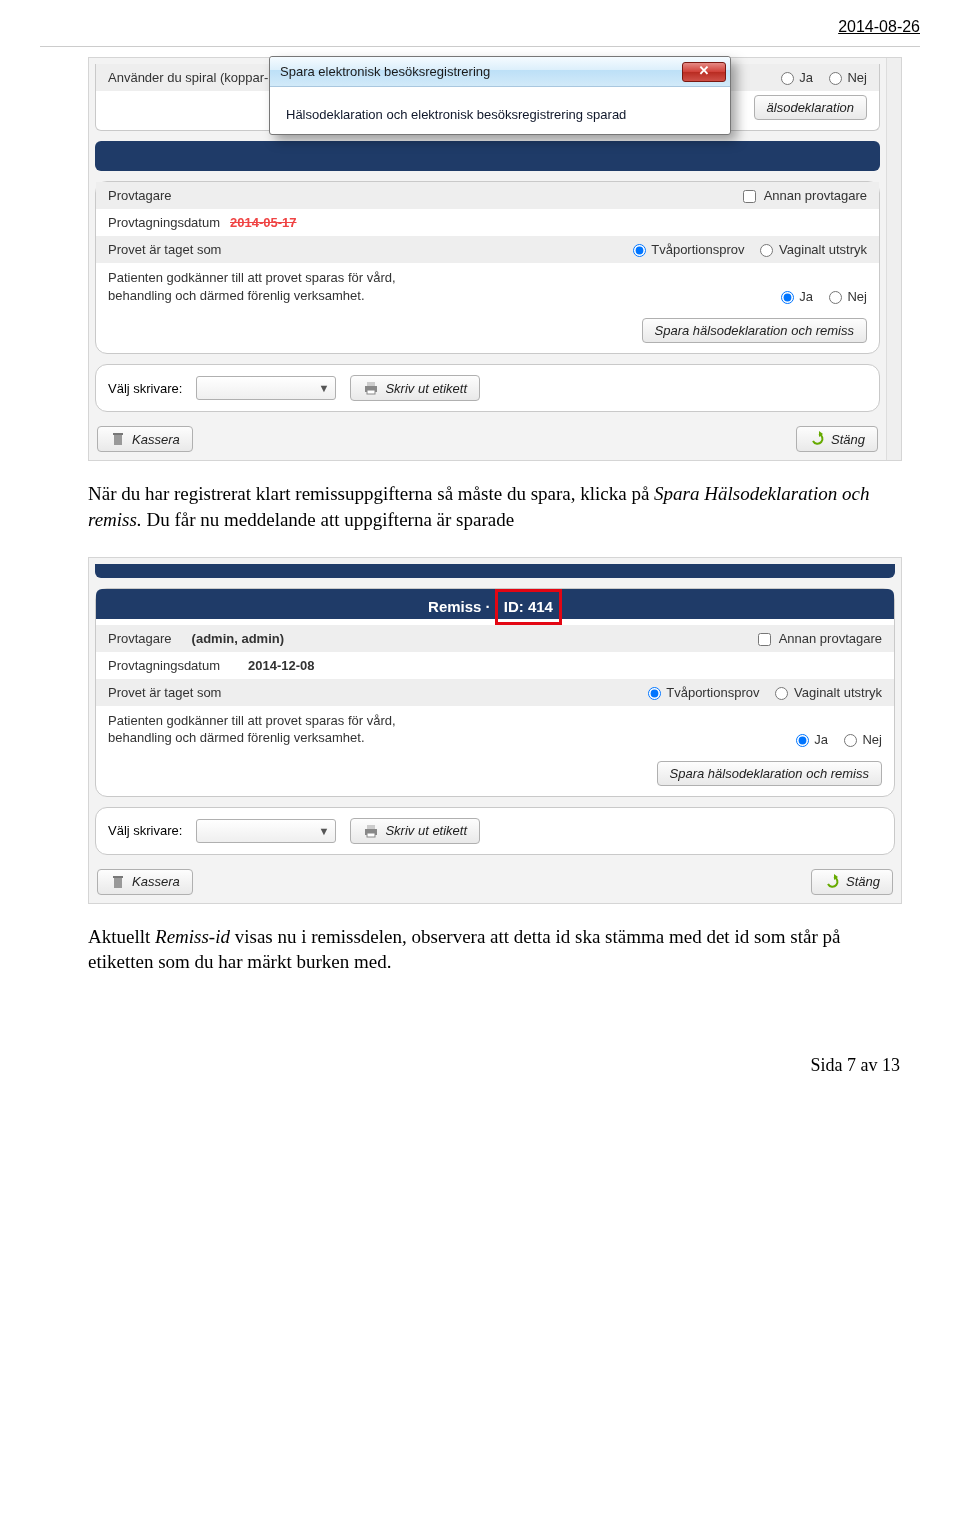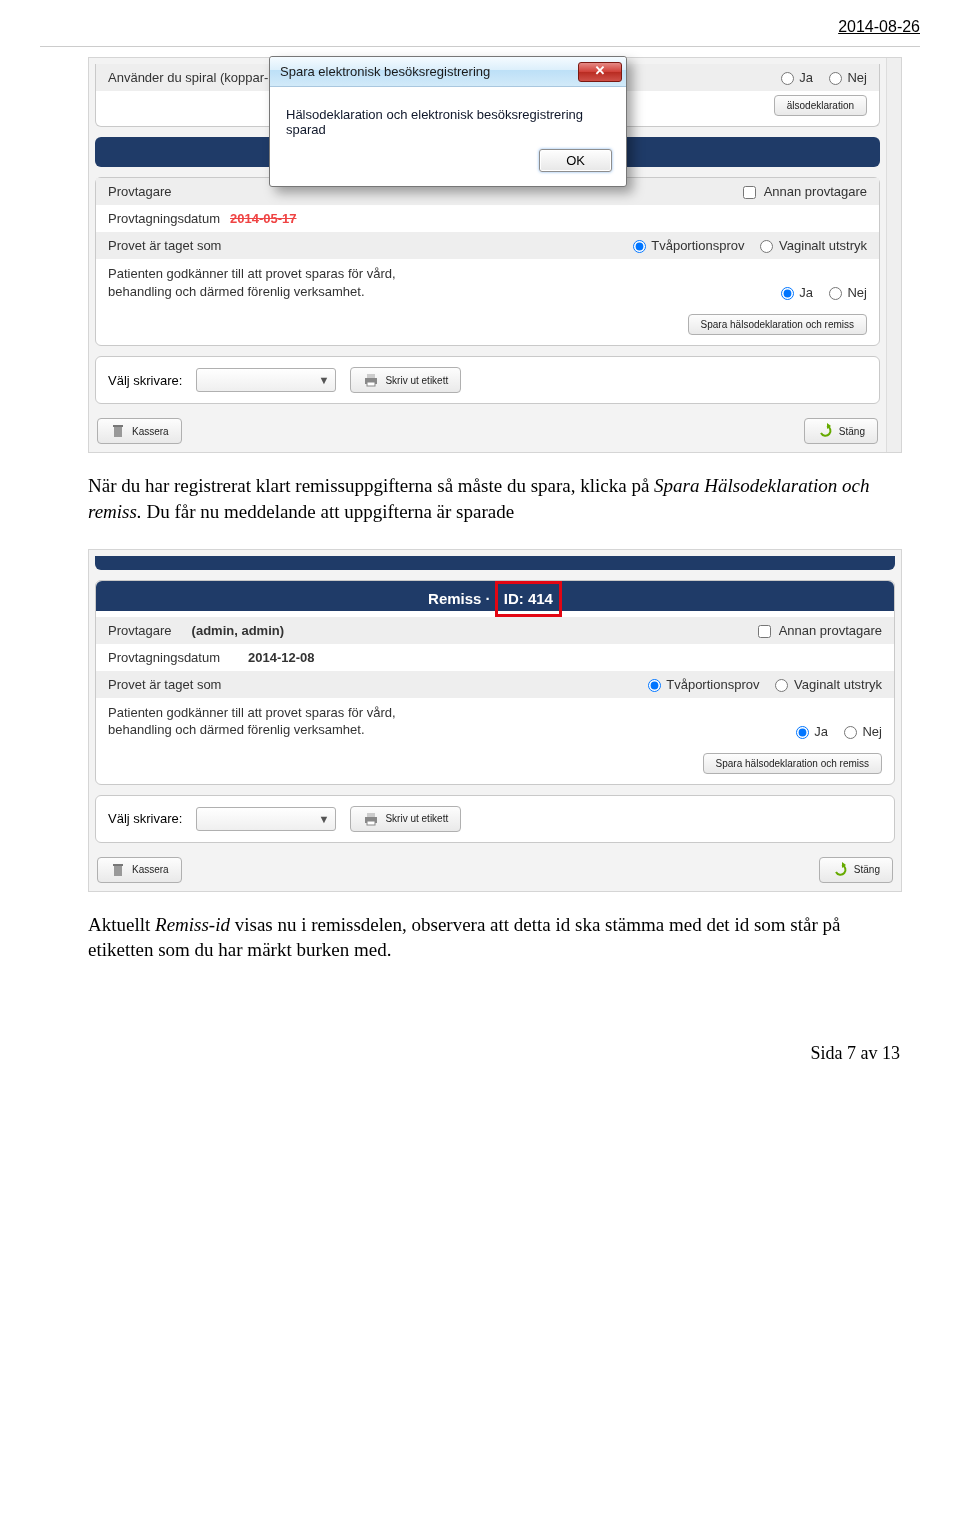--- a/index.html
+++ b/index.html
@@ -25,21 +25,21 @@
   .shot-frame {
     margin: 10px 58px 20px 88px;
     background: #f3f3f3;
     padding: 6px 6px 6px 6px;
     border: 1px solid #d5d5d5;
     position: relative;
   }
   .panel {
     background: #fff;
     border: 1px solid #c9c9c9;
-    border-radius: 6px;
+    border-radius: 12px;
     margin-bottom: 10px;
     position: relative;
   }
   .navy-bar {
     background: #1f3b68;
     height: 30px;
     border-radius: 6px 6px 0 0;
     color: #fff;
     text-align: center;
     line-height: 30px;
@@ -72,26 +72,27 @@
   }
   .consent-text { max-width: 330px; line-height: 1.35; }
   .consent-right { margin-left: auto; display: flex; align-items: flex-end; gap: 6px; padding-top: 14px; }
   input[type=radio] { margin: 0 2px 0 10px; vertical-align: middle; }
   input[type=checkbox] { margin: 0 5px 0 0; vertical-align: middle; }
   .btn {
     background: linear-gradient(#fdfdfd, #e9e9e9);
     border: 1px solid #b0b0b0;
     border-radius: 4px;
     padding: 4px 12px;
-    font-size: 10px;
+    font-size: 13px;
     color: #222;
     display: inline-flex;
     align-items: center;
     gap: 6px;
     cursor: pointer;
+    font-style: italic;
   }
   .btn-row-right {
     display: flex;
     justify-content: flex-end;
     padding: 4px 12px 10px 12px;
   }
   .select-box {
     background: linear-gradient(#fff, #efefef);
     border: 1px solid #b0b0b0;
     border-radius: 3px;
@@ -115,21 +116,21 @@
     display: flex;
     justify-content: space-between;
     padding: 4px 2px 2px 2px;
   }
   .icon-box {
     width: 16px; height: 16px; display: inline-block; vertical-align: middle;
   }
   .dialog {
     position: absolute;
     left: 180px; top: -2px;
-    width: 358px;
+    width: 462px;
     background: #fff;
     border: 1px solid #777;
     box-shadow: 6px 6px 12px rgba(0,0,0,0.35);
     border-radius: 3px;
     z-index: 10;
   }
   .dialog-titlebar {
     height: 30px;
     background: linear-gradient(#f5fbff 0%, #dceffb 45%, #bde0f7 46%, #d2eaf9 100%);
     border-bottom: 1px solid #a9c7df;
@@ -295,23 +296,20 @@
       <span>Stäng</span>
     </button>
   </div>
 
   <div class="dialog">
     <div class="dialog-titlebar">
       <span>Spara elektronisk besöksregistrering</span>
       <div class="dialog-close">✕</div>
     </div>
     <div class="dialog-body">Hälsodeklaration och elektronisk besöksregistrering sparad</div>
-    <div class="dialog-btnrow">
-      <button class="win-btn">OK</button>
-    </div>
   </div>
 </div>
 
 <p class="body-text">
   <span>När du har registrerat klart remissuppgifterna så måste du spara, klicka på </span><em>Spara Hälsodeklaration och remiss.</em><span> Du får nu meddelande att uppgifterna är sparade</span>
 </p>
 
 <div class="shot-frame">
 
   <div class="navy-bar-standalone" style="margin-bottom:10px; height:14px; border-radius:0 0 6px 6px;"></div>

